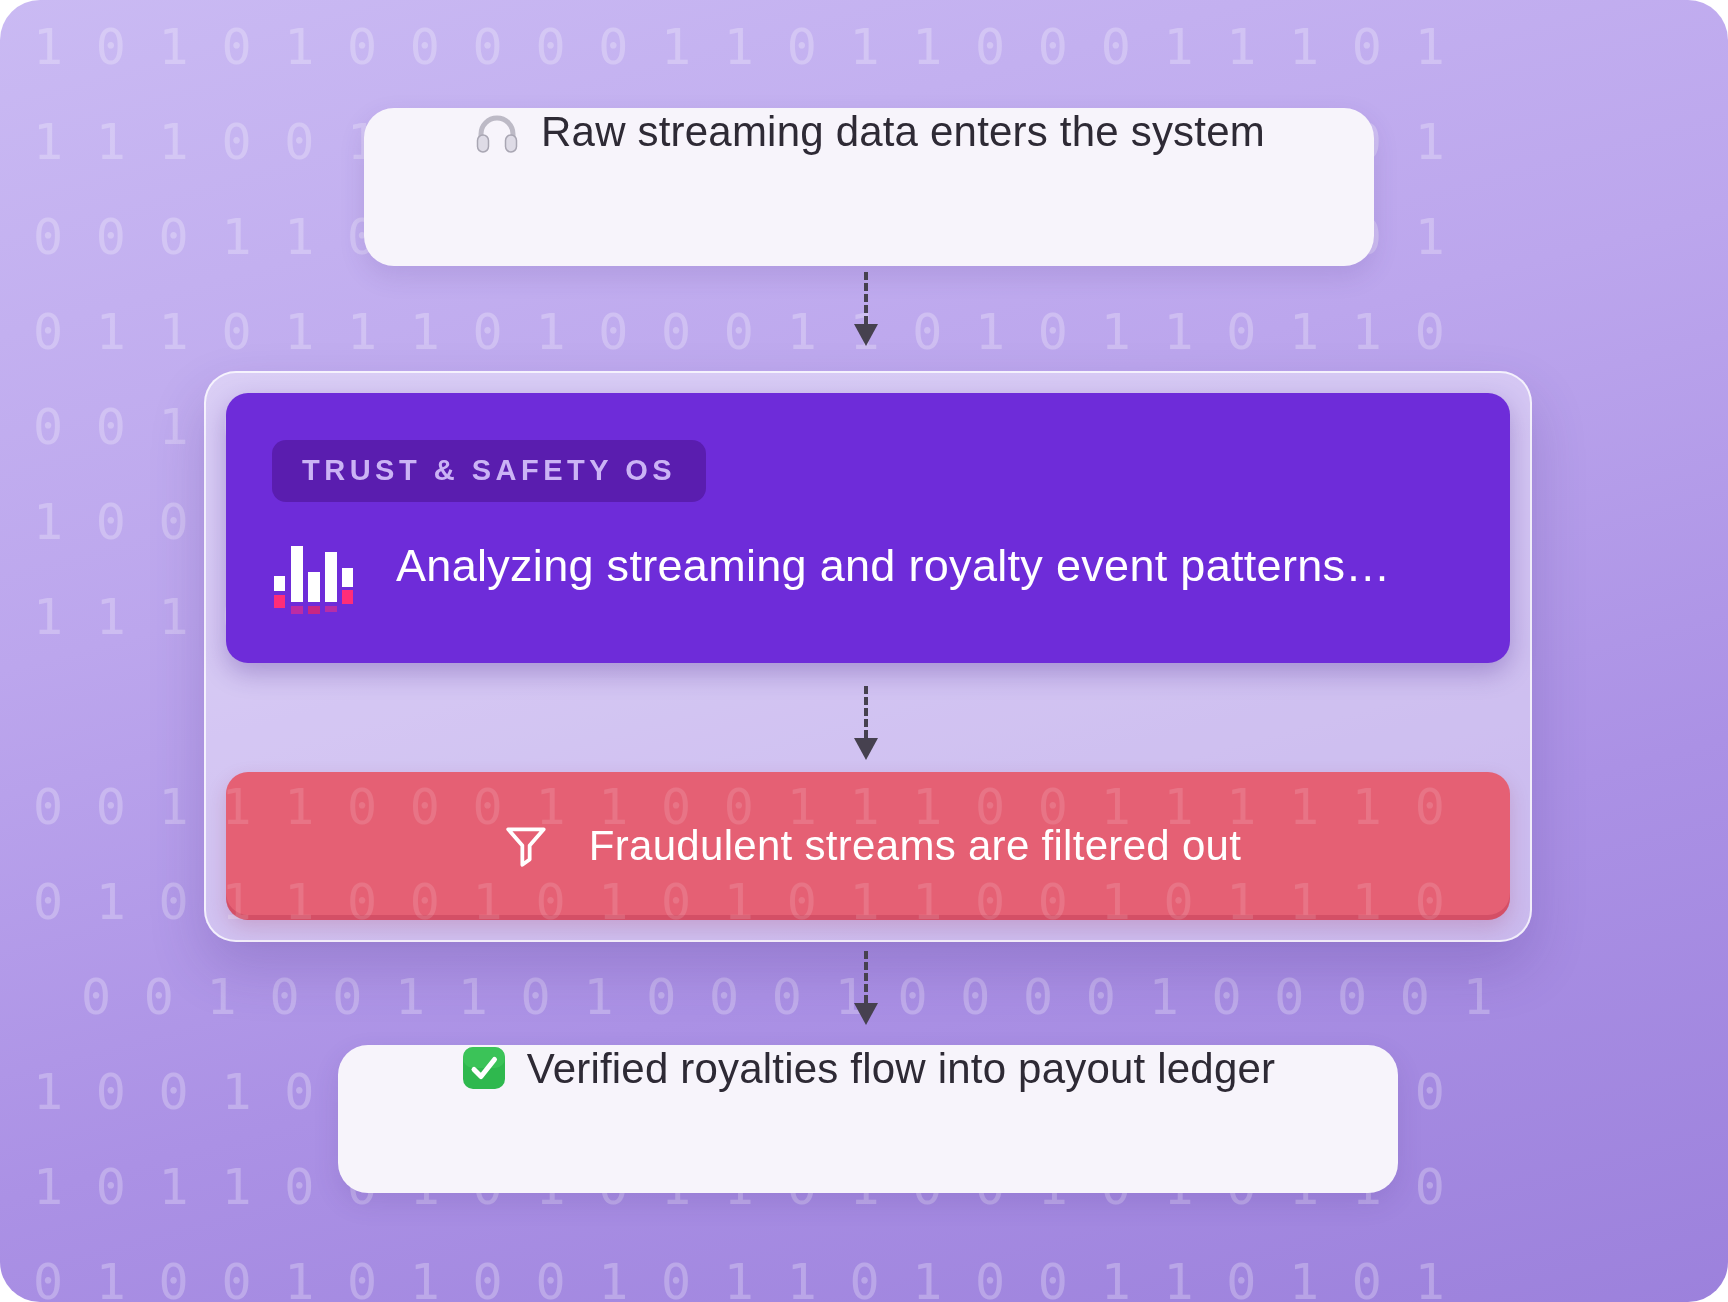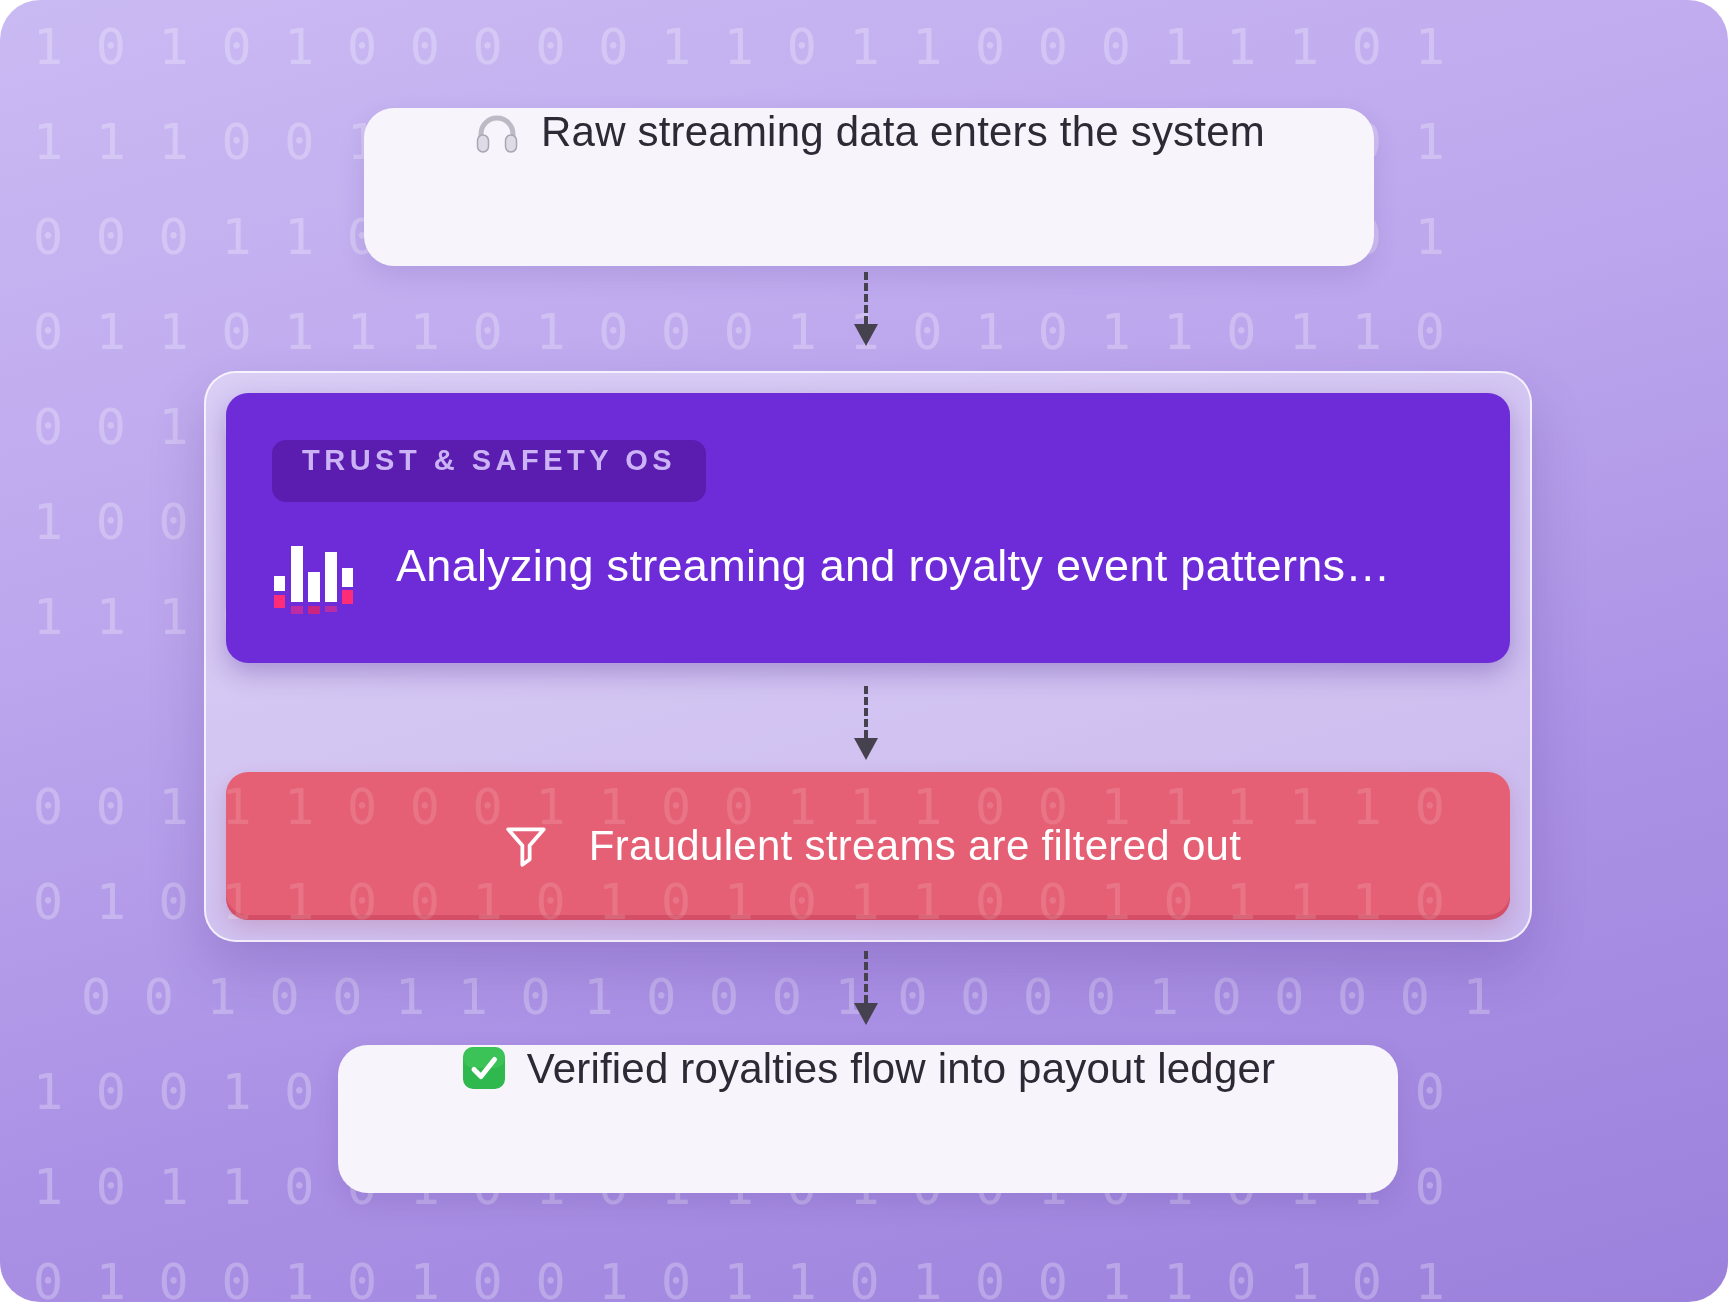--- a/index.html
+++ b/index.html
@@ -52,21 +52,21 @@
     border:2px solid rgba(255,255,255,0.75);
     box-shadow:0 26px 55px rgba(62,32,120,0.20);
   }
   .purple-box{
     position:absolute;left:226px;top:393px;width:1284px;height:270px;
     border-radius:22px;background:#6e2cd9;
     box-shadow:0 10px 26px rgba(55,15,130,0.28);
   }
   .badge{
     position:absolute;left:46px;top:47px;height:62px;
-    display:flex;align-items:flex-start;padding:4px 30px;
+    display:flex;align-items:flex-end;padding:15px 30px;
     background:#5a1daf;border-radius:14px;
   }
   .badge span{
     font-size:29px;font-weight:700;letter-spacing:4.5px;color:#cbb3f5;
   }
   .purple-row{position:absolute;left:46px;top:518px;display:flex;align-items:center;gap:36px;}
   .purple-row{left:272px;}
   .purple-status{font-size:45px;color:#ffffff;font-weight:500;letter-spacing:0.3px;white-space:nowrap;}
   .red-box{
     position:absolute;left:226px;top:772px;width:1284px;height:148px;

